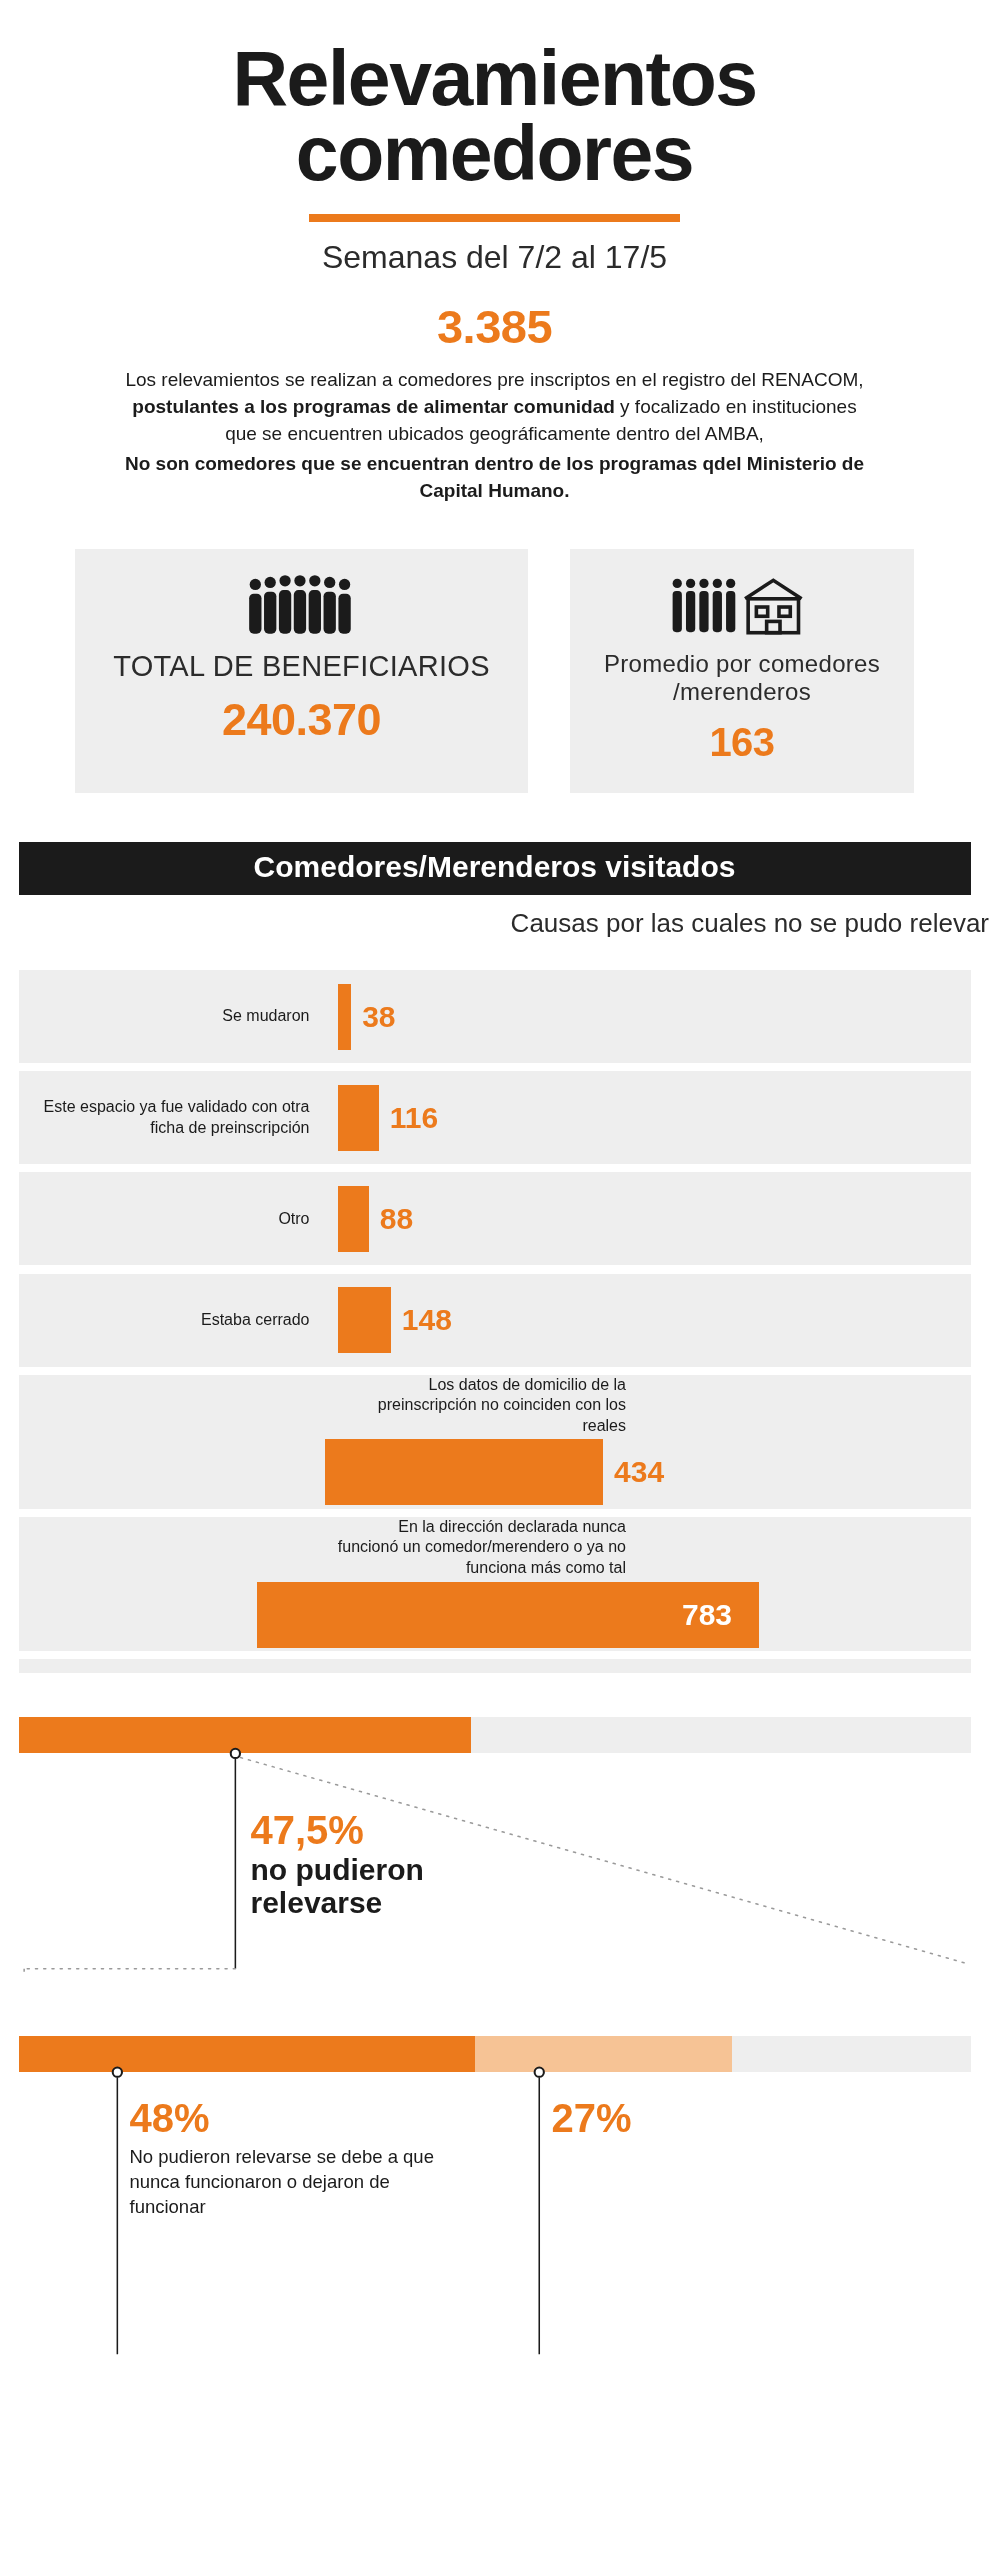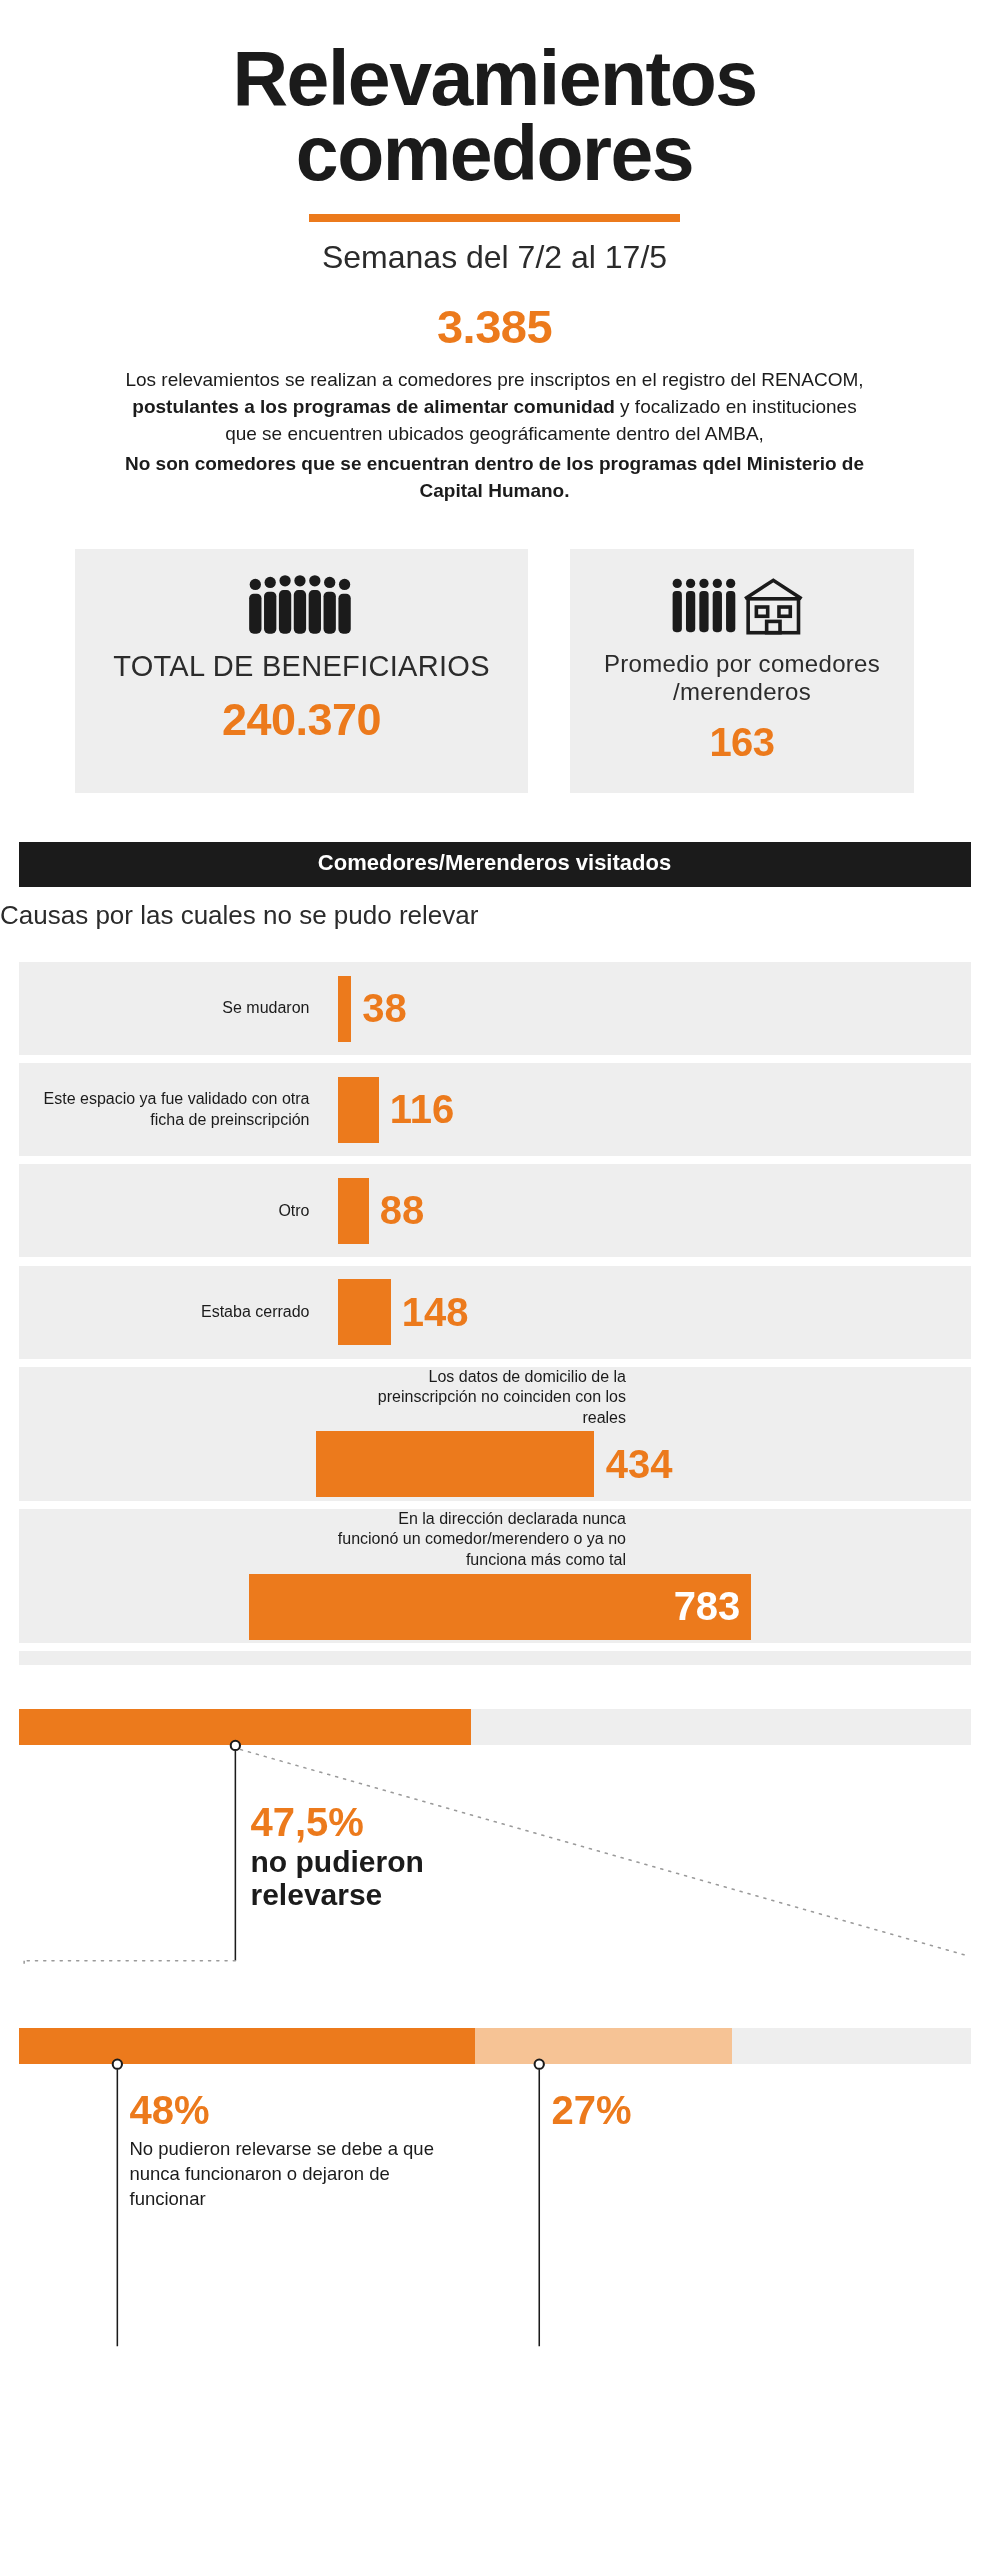--- a/index.html
+++ b/index.html
@@ -97,28 +97,28 @@
     color: #ec7a1c;
     margin-top: 11.3px;
     letter-spacing: -0.5px;
   }
   .card.right .value { font-size: 40px; margin-top: 13.4px; }
 
   
   .band {
     background: #1b1b1b;
     color: #ffffff;
-    font-size: 22px;
+    font-size: 30px;
     font-weight: bold;
     text-align: center;
     padding: 8.2px 0 10.3px 0;
     margin: 49px 18.5px 0 18.5px;
   }
   .band-sub {
-    text-align: left;
+    text-align: right;
     font-size: 26px;
     color: #2b2b2b;
     margin-top: 13.4px;
   }
 
   
   .bars {
     margin: 31px 18.5px 0 18.5px;
   }
   .barrow {
@@ -141,21 +141,21 @@
     flex: 1;
     display: flex;
     align-items: center;
     height: 100%;
   }
   .barrow .fill {
     background: #ec7a1c;
     height: 66px;
   }
   .barrow .val {
-    font-size: 40px;
+    font-size: 30px;
     font-weight: bold;
     color: #ec7a1c;
     margin-left: 11.3px;
     white-space: nowrap;
   }
   .barrow .val.inside {
     color: #ffffff;
     margin-left: -77px;
   }
   .barrow.tall { height: 134px; flex-direction: column; }

